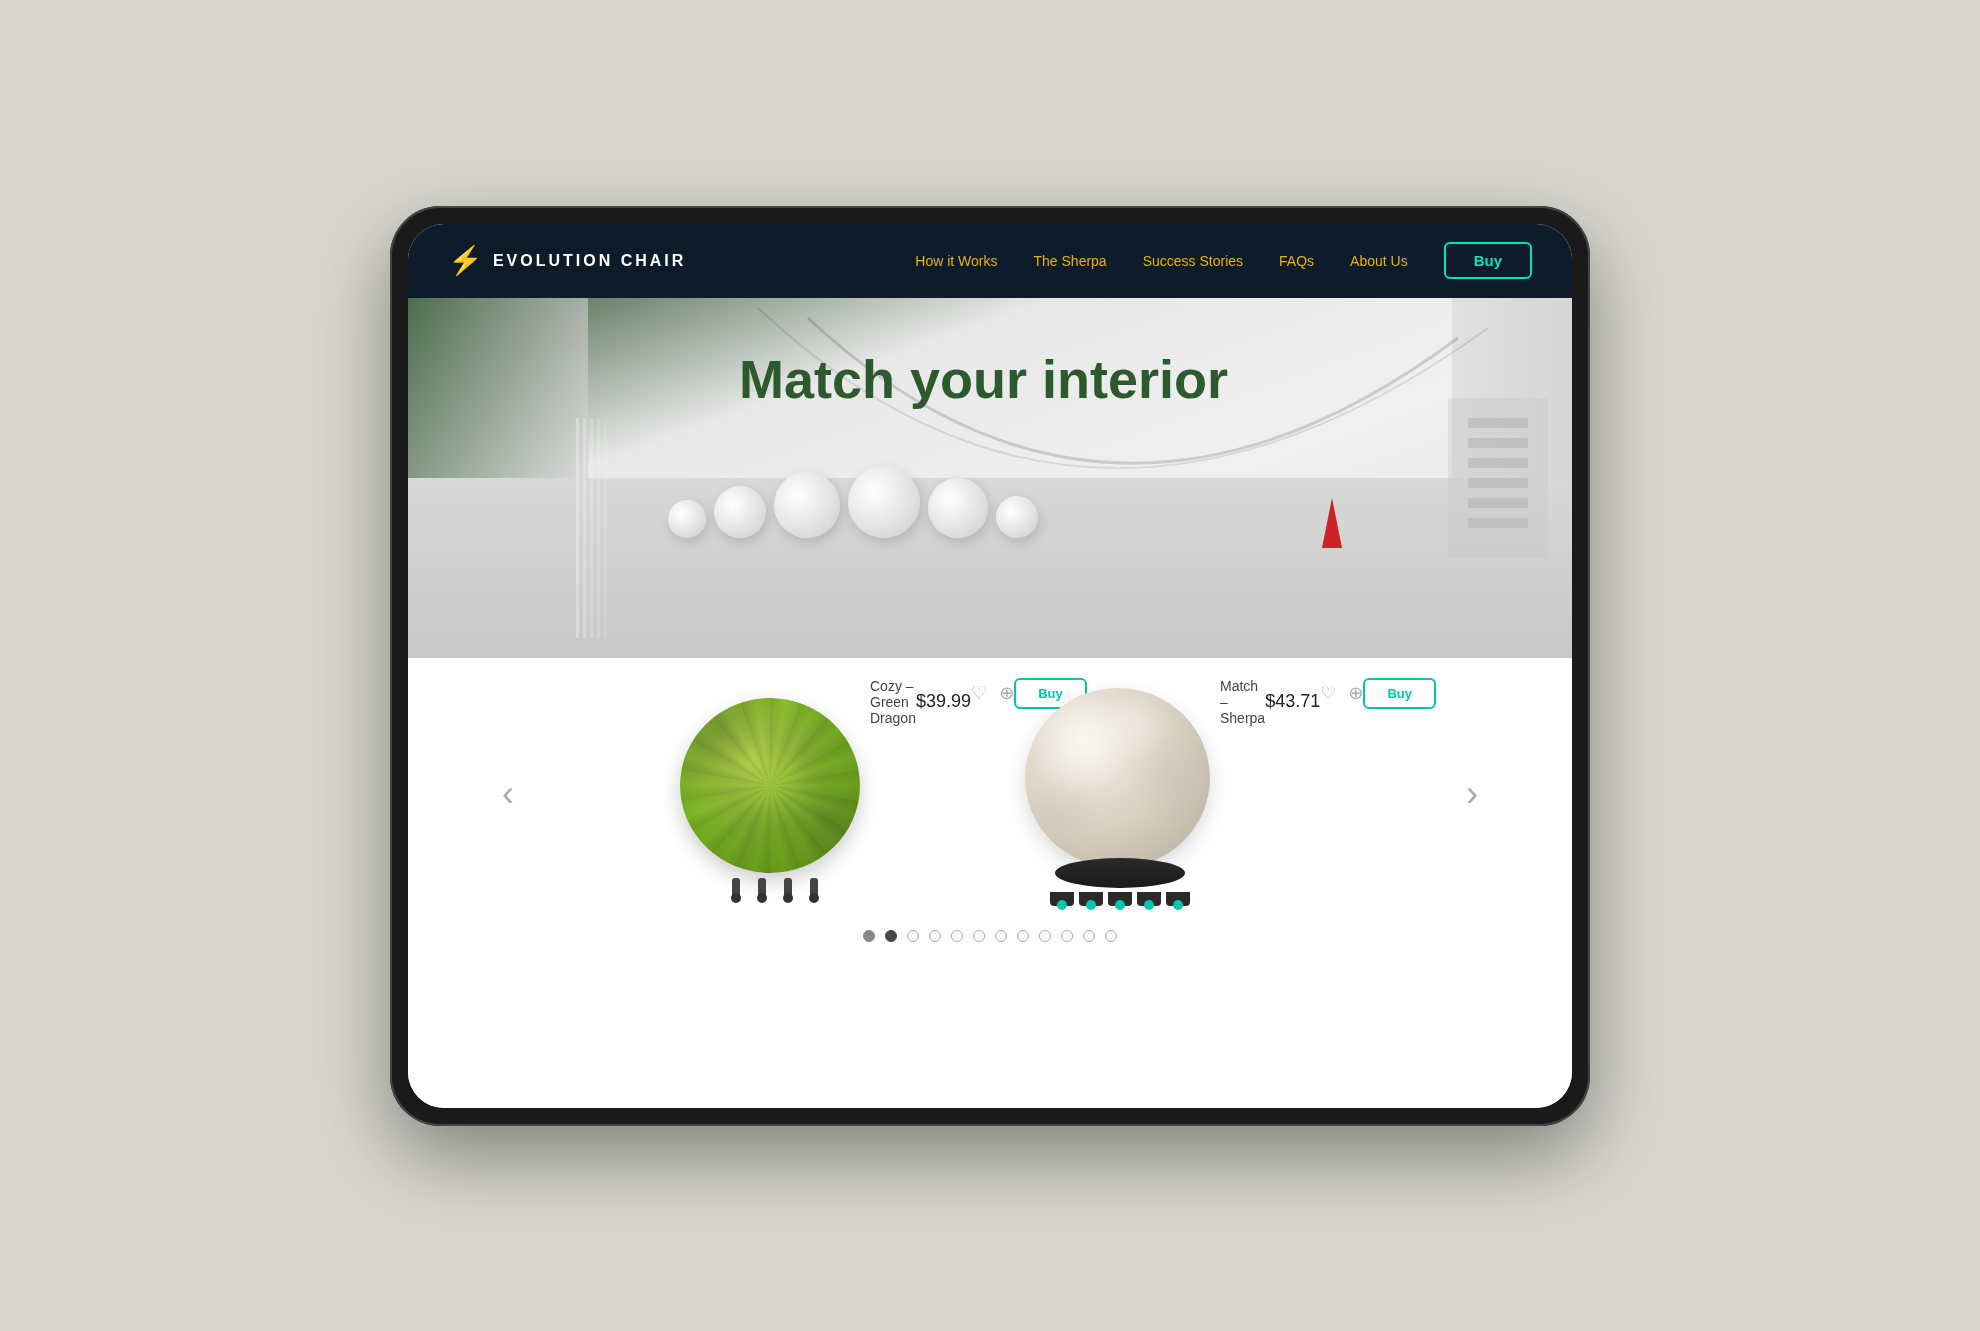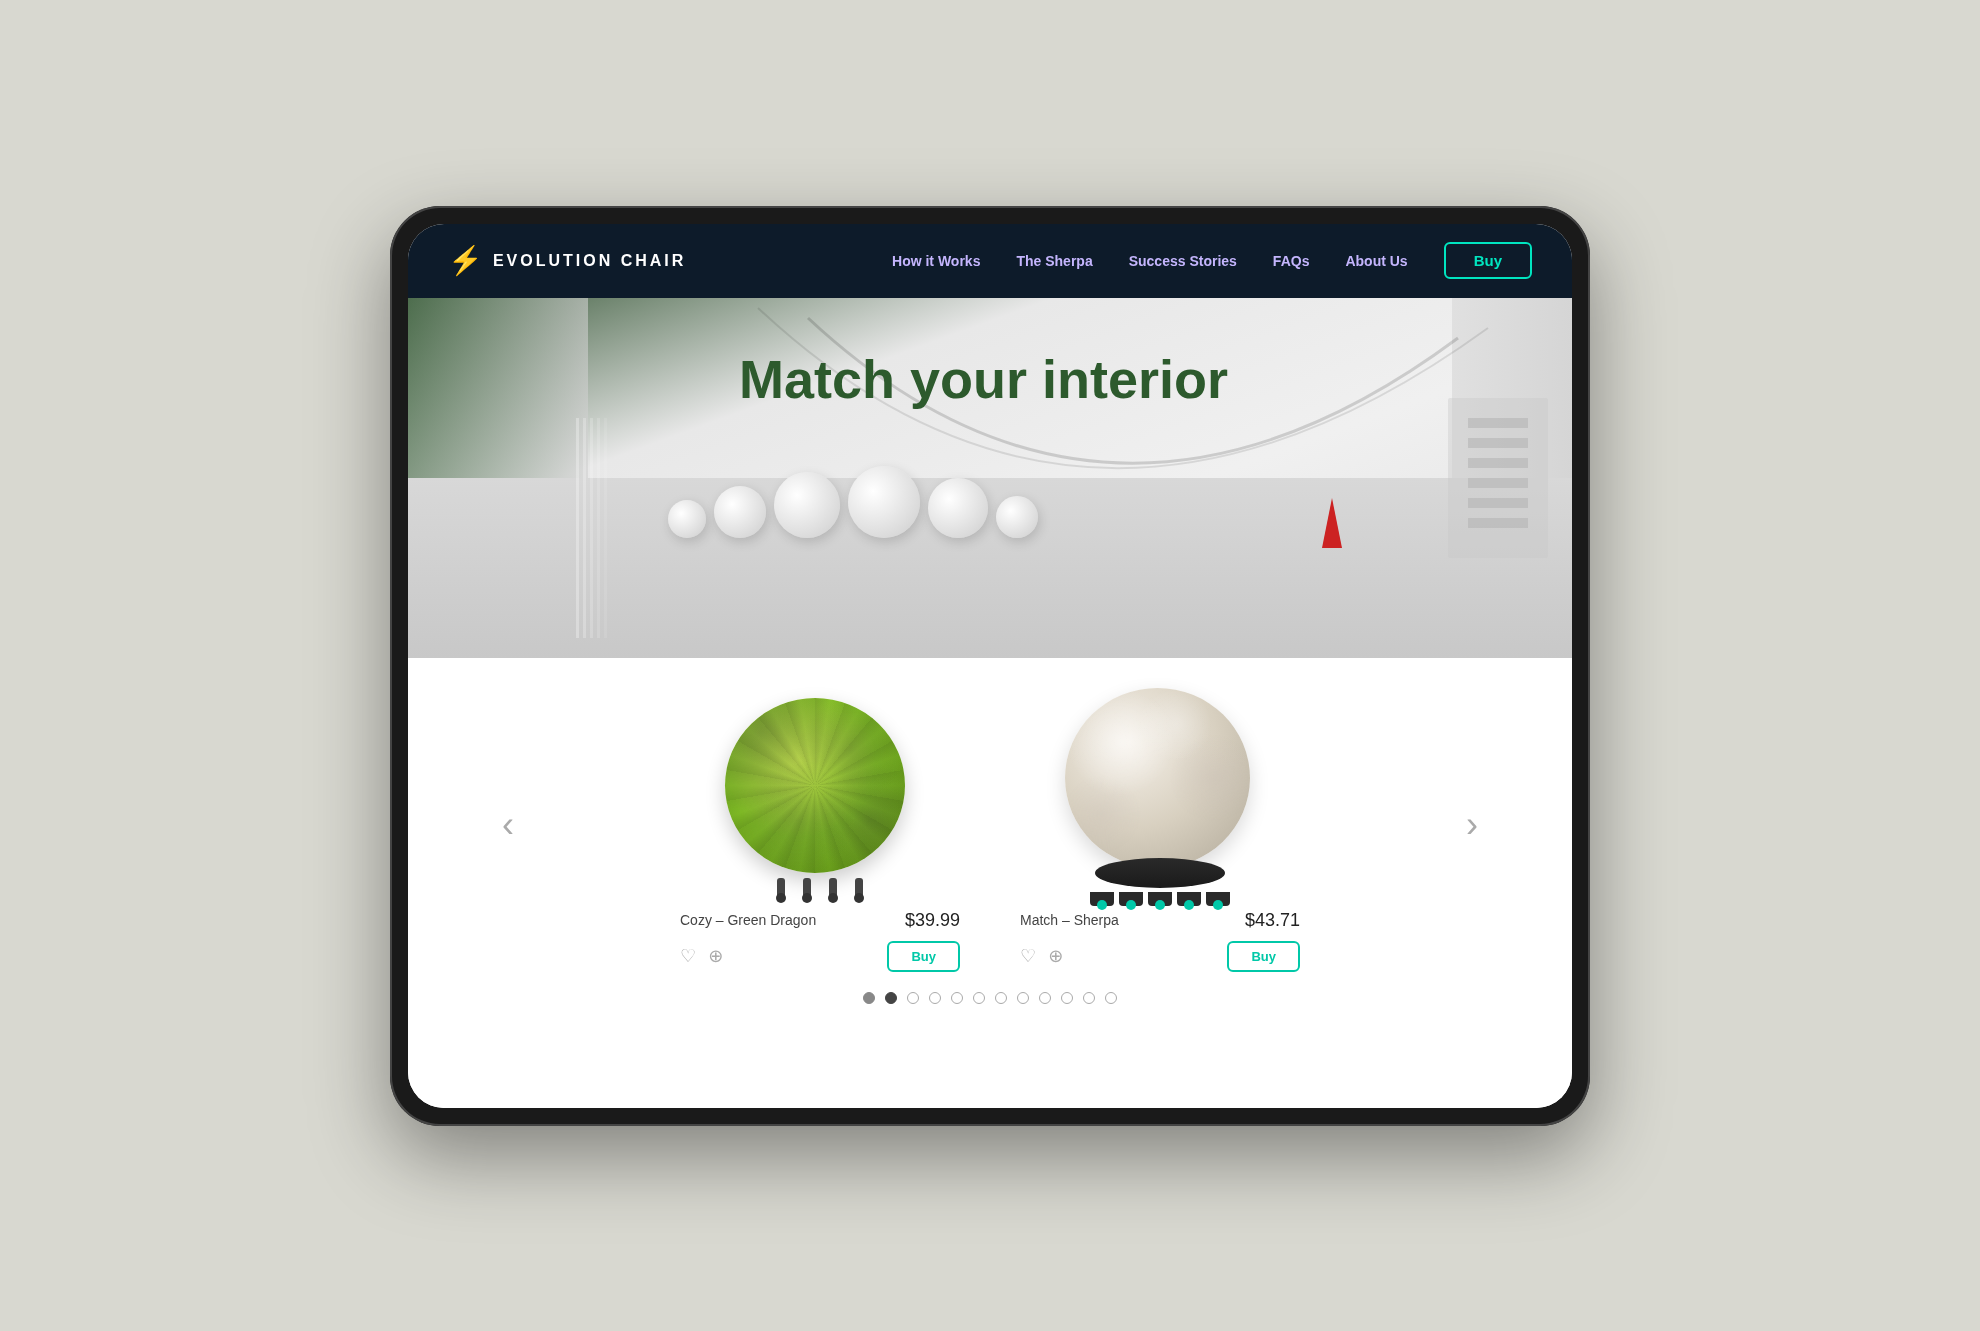--- a/index.html
+++ b/index.html
@@ -63,25 +63,24 @@
     }
 
     .nav-links {
       display: flex;
       align-items: center;
       gap: 36px;
       margin-right: 36px;
     }
 
     .nav-link {
-      color: #c4b5fd;
+      color: #eab308;
       font-size: 14px;
       text-decoration: none;
       cursor: pointer;
-      font-weight: bold;
     }
 
     .buy-btn {
       border: 2px solid #00e5c0;
       color: #00e5c0;
       background: transparent;
       padding: 8px 28px;
       border-radius: 6px;
       font-size: 15px;
       font-weight: 600;
@@ -218,21 +217,21 @@
 
     .products-grid {
       display: flex;
       gap: 60px;
       justify-content: center;
       flex: 1;
     }
 
     .product-card {
       display: flex;
-      flex-direction: column;
+      flex-direction: row;
       align-items: flex-start;
       width: 280px;
     }
 
     .product-image-area {
       width: 100%;
       height: 220px;
       display: flex;
       align-items: flex-end;
       justify-content: center;

